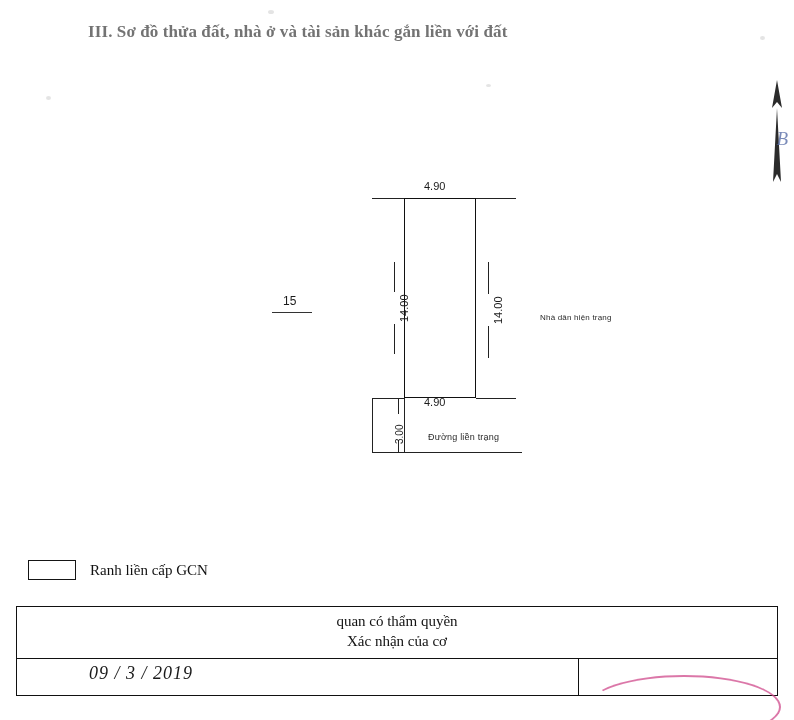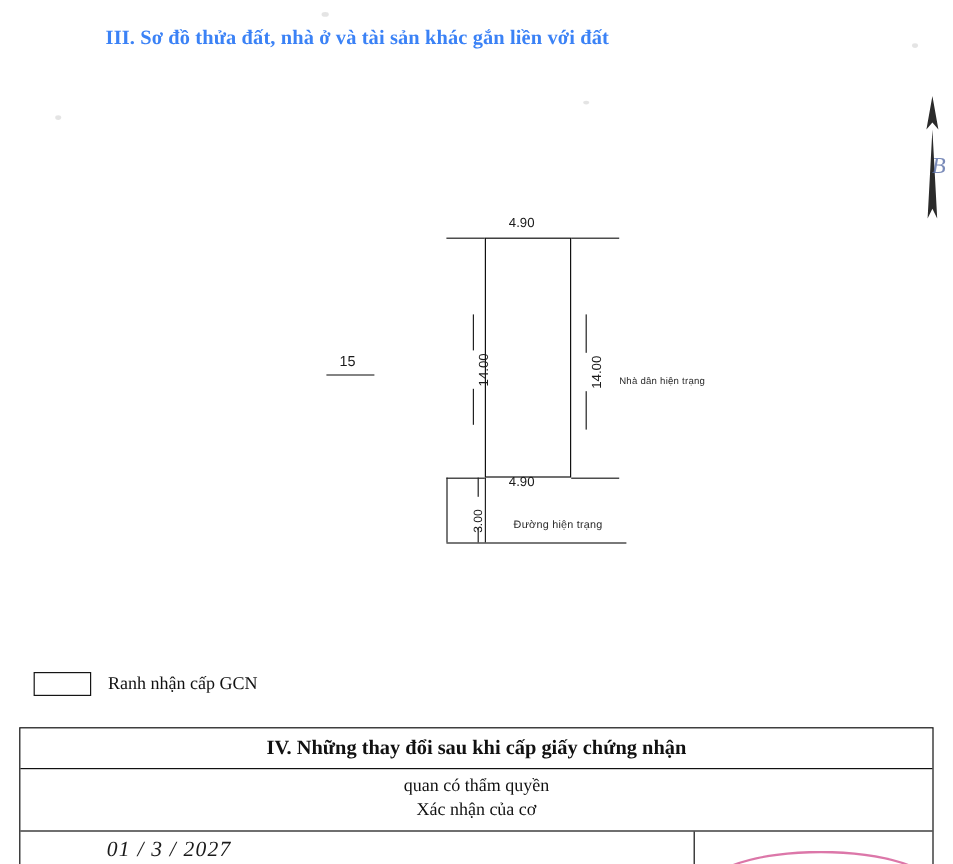--- a/index.html
+++ b/index.html
@@ -22,21 +22,21 @@
 
   
   .section-heading {
     position: absolute;
     left: 88px;
     top: 22px;
     font-size: 17px;
     font-weight: bold;
     letter-spacing: 0.1px;
     white-space: nowrap;
-    color: #3b82f6;
+    color: #737373;
   }
 
   
   .diagram {
     position: absolute;
     left: 0;
     top: 0;
     width: 794px;
     height: 600px;
   }
@@ -268,45 +268,42 @@
     <div class="line vline" style="left:398px;top:440px;height:12px;"></div>
     <div class="line vline" style="left:372px;top:398px;height:54px;"></div>
     <div class="line vline" style="left:404px;top:398px;height:54px;"></div>
 
     <div class="dim-label" style="left:424px;top:180px;">4.90</div>
     <div class="dim-label" style="left:424px;top:396px;">4.90</div>
     <div class="dim-label vert" style="left:398px;top:322px;">14.00</div>
     <div class="dim-label vert" style="left:492px;top:324px;">14.00</div>
     <div class="dim-label vert" style="left:394px;top:444px;font-size:10px;">3.00</div>
 
-    <div class="note-label" style="left:516px;top:313px;">Nhà dân hiện trạng</div>
-    <div class="note-label" style="left:428px;top:432px;font-size:9px;">Đường hiện trạng</div>
+    <div class="note-label" style="left:540px;top:313px;">Nhà dân hiện trạng</div>
+    <div class="note-label" style="left:428px;top:432px;font-size:9px;">Đường liền trạng</div>
 
     <div class="parcel-number">15</div>
     <div class="parcel-number-underline"></div>
   </div>
 
   <div class="legend">
     <div class="legend-swatch"></div>
-    <div class="legend-text">Ranh nhận cấp GCN</div>
+    <div class="legend-text">Ranh liền cấp GCN</div>
   </div>
 
   <div class="table-iv">
-    <div class="tbl-row">
-      <div class="tbl-title">IV. Những thay đổi sau khi cấp giấy chứng nhận</div>
-    </div>
     <div class="tbl-row">
       <div class="tbl-head-right">
         <div>quan có thẩm quyền</div>
         <div>Xác nhận của cơ</div>
       </div>
     </div>
     <div class="tbl-row">
       <div class="tbl-body-left">
-        <span class="handwrite-date">01 / 3 / 2027</span>
+        <span class="handwrite-date">09 / 3 / 2019</span>
       </div>
       <div class="tbl-body-right">
         <div class="stamp-arc"></div>
         <div class="stamp-ink"></div>
       </div>
     </div>
   </div>
 
 </div>
 

